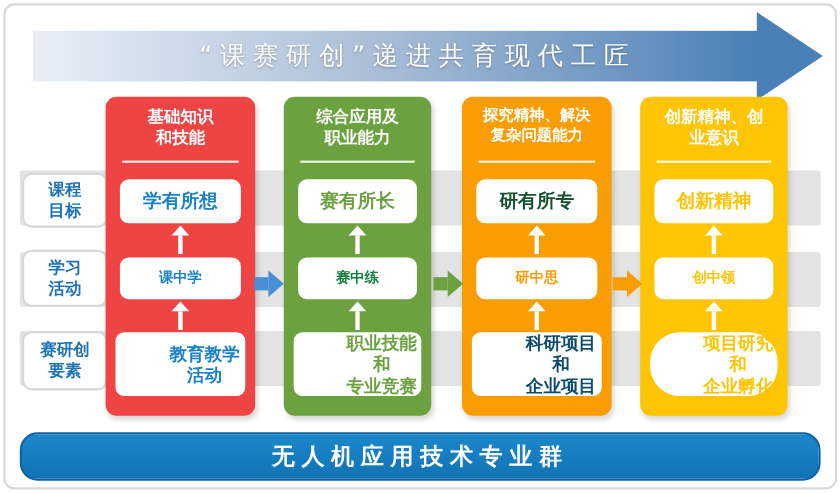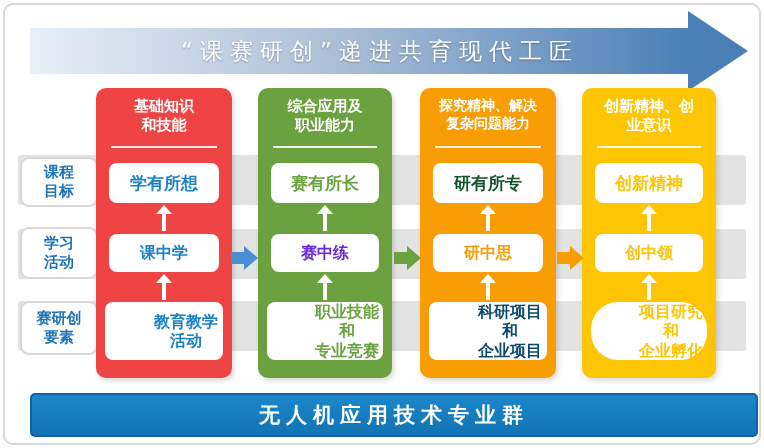--- a/index.html
+++ b/index.html
@@ -44,43 +44,43 @@
   .col-header{position:absolute;top:9px;left:5px;right:5px;color:#ffffff;
     font-weight:bold;font-size:15px;line-height:1.28;text-align:center;
     white-space:pre-line;}
   .col3 .col-header{font-size:14px;}
   .col-underline{position:absolute;top:58px;left:11%;width:78%;height:2px;
     background:rgba(255,255,255,.88);}
   .cell{position:absolute;left:13px;right:13px;background:#ffffff;border-radius:8px;
     display:flex;align-items:center;justify-content:center;text-align:center;
     font-weight:bold;white-space:pre-line;line-height:1.2;}
   .cell1{top:75px;height:40px;font-size:17px;}
-  .cell2{top:146px;height:38px;font-size:16px;}
+  .cell2{top:146px;height:38px;font-size:13px;}
   .cell3{top:214px;height:58px;left:9px;right:9px;font-size:16px;padding-left:44px;}
 
   
   .uarr{position:absolute;left:50%;transform:translateX(-50%);width:18px;}
   .uarr-a{top:117px;} .uarr-b{top:186px;}
   .uhead{width:0;height:0;margin:0 auto;
     border-left:8px solid transparent;border-right:8px solid transparent;
     border-bottom:9px solid #ffffff;}
   .ustem{width:4px;height:17px;background:#ffffff;margin:0 auto;}
 
   
   .gap-arrow{position:absolute;top:246px;display:flex;align-items:center;}
   .ga1{left:231px;} .ga2{left:394px;} .ga3{left:557px;}
   .gbar{width:13px;height:12px;}
   .gtip{width:0;height:0;border-top:12px solid transparent;
     border-bottom:12px solid transparent;border-left:14px solid #000;}
 
   
   .footer{position:absolute;left:18px;top:393px;width:728px;height:44px;
     background:linear-gradient(180deg,#1b87ca 0%,#1173b4 100%);
-    border:2px solid #0f63a6;border-radius:5px;box-sizing:border-box;
-    display:flex;align-items:center;justify-content:center;margin-left:12px;}
+    border:2px solid #0f63a6;border-radius:16px;box-sizing:border-box;
+    display:flex;align-items:center;justify-content:center;}
   .footer-title{color:#ffffff;font-weight:bold;font-size:21px;letter-spacing:6px;
     font-family:"DejaVu Serif","Liberation Serif",serif;white-space:nowrap;}
 </style>
 </head>
 <body>
 
 <div class="page">
   <div class="frame"></div>
 
   <div class="top-arrow">
@@ -120,21 +120,21 @@
 
   <div class="col col2" style="background: rgb(107, 162, 63);">
     <div class="col-header">综合应用及
 职业能力</div>
     <div class="col-underline"></div>
     <div class="cell cell1" style="color: rgb(107, 162, 63);">赛有所长</div>
     <div class="uarr uarr-a">
         <div class="uhead"></div>
         <div class="ustem"></div>
       </div>
-    <div class="cell cell2" style="color: #6d28d9;">赛中练</div>
+    <div class="cell cell2" style="color: #15803d;">赛中练</div>
     <div class="uarr uarr-b">
         <div class="uhead"></div>
         <div class="ustem"></div>
       </div>
     <div class="cell cell3" style="color: rgb(107, 162, 63);">职业技能和
 专业竞赛</div>
   </div>
 
   <div class="col col3" style="background: rgb(248, 157, 4);">
     <div class="col-header">探究精神、解决

